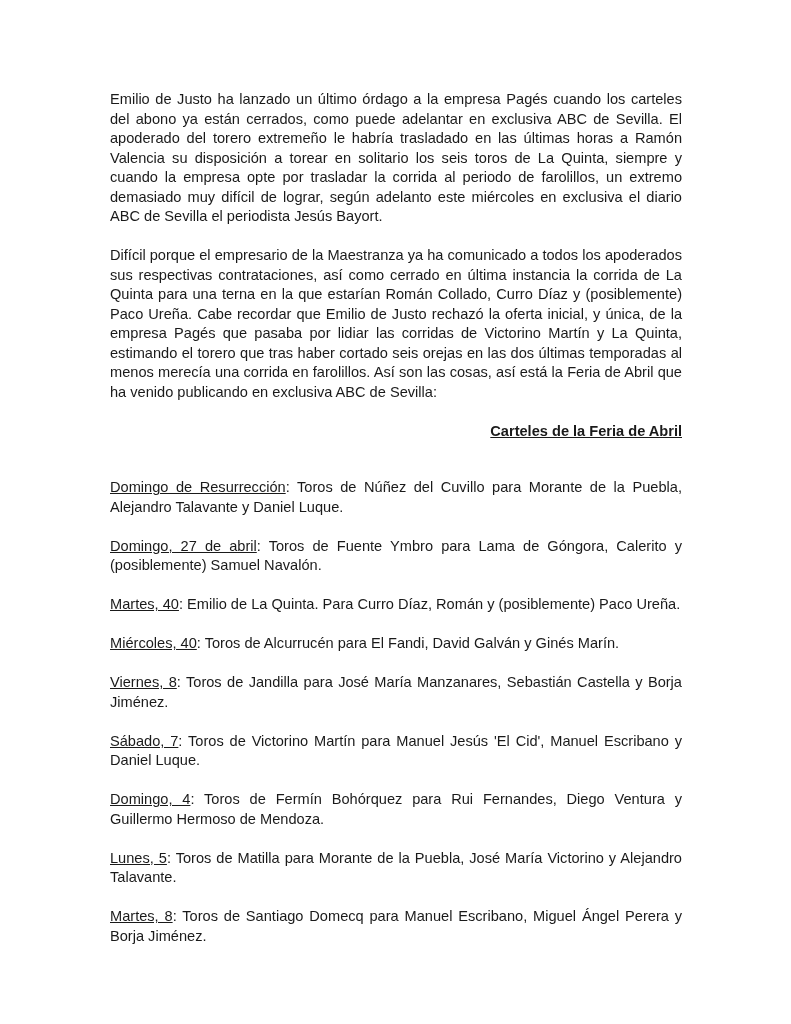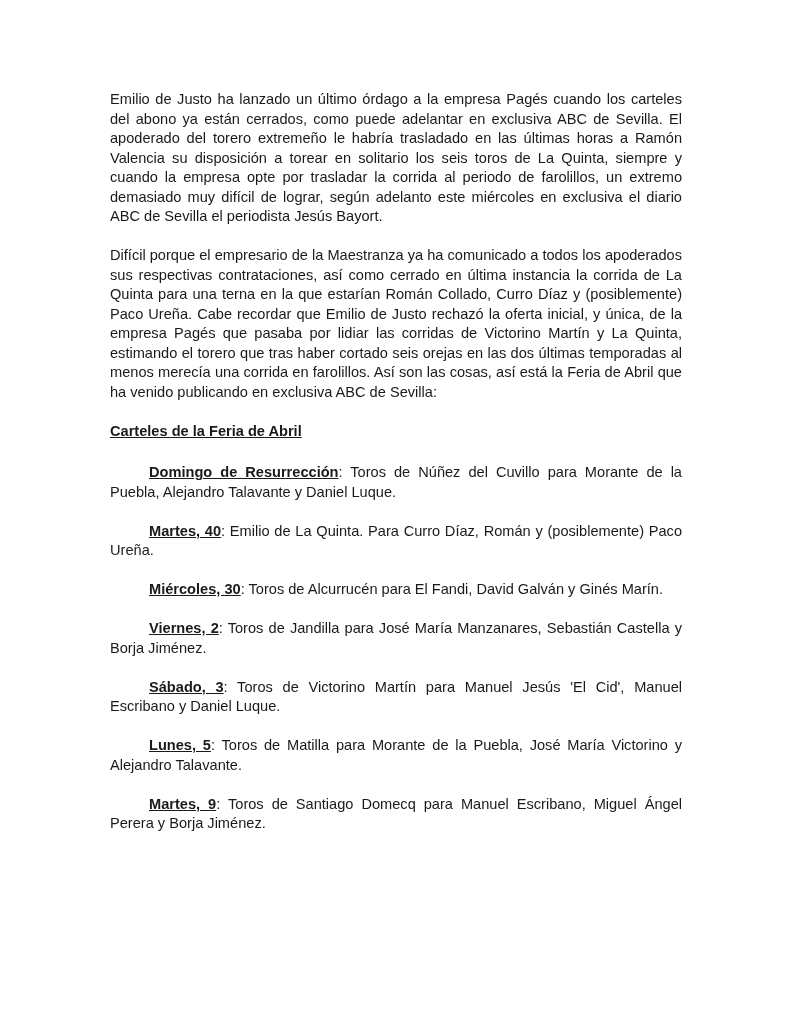--- a/index.html
+++ b/index.html
@@ -9,37 +9,39 @@
     left: 110px;
     top: 90px;
     width: 572px;
     font-family: "Liberation Sans", sans-serif;
     font-size: 14.6px;
     line-height: 19.5px;
     color: #1a1a1a;
   }
   p { margin: 0 0 19.5px 0; text-align: justify; }
   .heading {
-    text-align: left;
+    text-align: right;
     font-weight: bold;
     text-decoration: underline;
-    margin: 0 0 22px 0;
+    margin: 0 0 37px 0;
   }
   .entry { margin: 0 0 19.5px 0; text-align: justify; }
-  .day { font-weight: bold; text-decoration: underline; margin-left: 39px; }
+  .day { font-weight: normal; text-decoration: underline; }
 </style>
 </head>
 <body>
 
 <div class="page">
   <p>Emilio de Justo ha lanzado un último órdago a la empresa Pagés cuando los carteles del abono ya están cerrados, como puede adelantar en exclusiva ABC de Sevilla. El apoderado del torero extremeño le habría trasladado en las últimas horas a Ramón Valencia su disposición a torear en solitario los seis toros de La Quinta, siempre y cuando la empresa opte por trasladar la corrida al periodo de farolillos, un extremo demasiado muy difícil de lograr, según adelanto este miércoles en exclusiva el diario ABC de Sevilla el periodista Jesús Bayort.</p>
   <p>Difícil porque el empresario de la Maestranza ya ha comunicado a todos los apoderados sus respectivas contrataciones, así como cerrado en última instancia la corrida de La Quinta para una terna en la que estarían Román Collado, Curro Díaz y (posiblemente) Paco Ureña. Cabe recordar que Emilio de Justo rechazó la oferta inicial, y única, de la empresa Pagés que pasaba por lidiar las corridas de Victorino Martín y La Quinta, estimando el torero que tras haber cortado seis orejas en las dos últimas temporadas al menos merecía una corrida en farolillos. Así son las cosas, así está la Feria de Abril que ha venido publicando en exclusiva ABC de Sevilla:</p>
 
   <div class="heading">Carteles de la Feria de Abril</div>
 
   <div class="entry"><span class="day">Domingo de Resurrección</span><span>: Toros de Núñez del Cuvillo para Morante de la Puebla, Alejandro Talavante y Daniel Luque.</span></div>
+  <div class="entry"><span class="day">Domingo, 27 de abril</span><span>: Toros de Fuente Ymbro para Lama de Góngora, Calerito y (posiblemente) Samuel Navalón.</span></div>
   <div class="entry"><span class="day">Martes, 40</span><span>: Emilio de La Quinta. Para Curro Díaz, Román y (posiblemente) Paco Ureña.</span></div>
-  <div class="entry"><span class="day">Miércoles, 30</span><span>: Toros de Alcurrucén para El Fandi, David Galván y Ginés Marín.</span></div>
-  <div class="entry"><span class="day">Viernes, 2</span><span>: Toros de Jandilla para José María Manzanares, Sebastián Castella y Borja Jiménez.</span></div>
-  <div class="entry"><span class="day">Sábado, 3</span><span>: Toros de Victorino Martín para Manuel Jesús 'El Cid', Manuel Escribano y Daniel Luque.</span></div>
+  <div class="entry"><span class="day">Miércoles, 40</span><span>: Toros de Alcurrucén para El Fandi, David Galván y Ginés Marín.</span></div>
+  <div class="entry"><span class="day">Viernes, 8</span><span>: Toros de Jandilla para José María Manzanares, Sebastián Castella y Borja Jiménez.</span></div>
+  <div class="entry"><span class="day">Sábado, 7</span><span>: Toros de Victorino Martín para Manuel Jesús 'El Cid', Manuel Escribano y Daniel Luque.</span></div>
+  <div class="entry"><span class="day">Domingo, 4</span><span>: Toros de Fermín Bohórquez para Rui Fernandes, Diego Ventura y Guillermo Hermoso de Mendoza.</span></div>
   <div class="entry"><span class="day">Lunes, 5</span><span>: Toros de Matilla para Morante de la Puebla, José María Victorino y Alejandro Talavante.</span></div>
-  <div class="entry"><span class="day">Martes, 9</span><span>: Toros de Santiago Domecq para Manuel Escribano, Miguel Ángel Perera y Borja Jiménez.</span></div>
+  <div class="entry"><span class="day">Martes, 8</span><span>: Toros de Santiago Domecq para Manuel Escribano, Miguel Ángel Perera y Borja Jiménez.</span></div>
 </div>
 
 </body></html>

